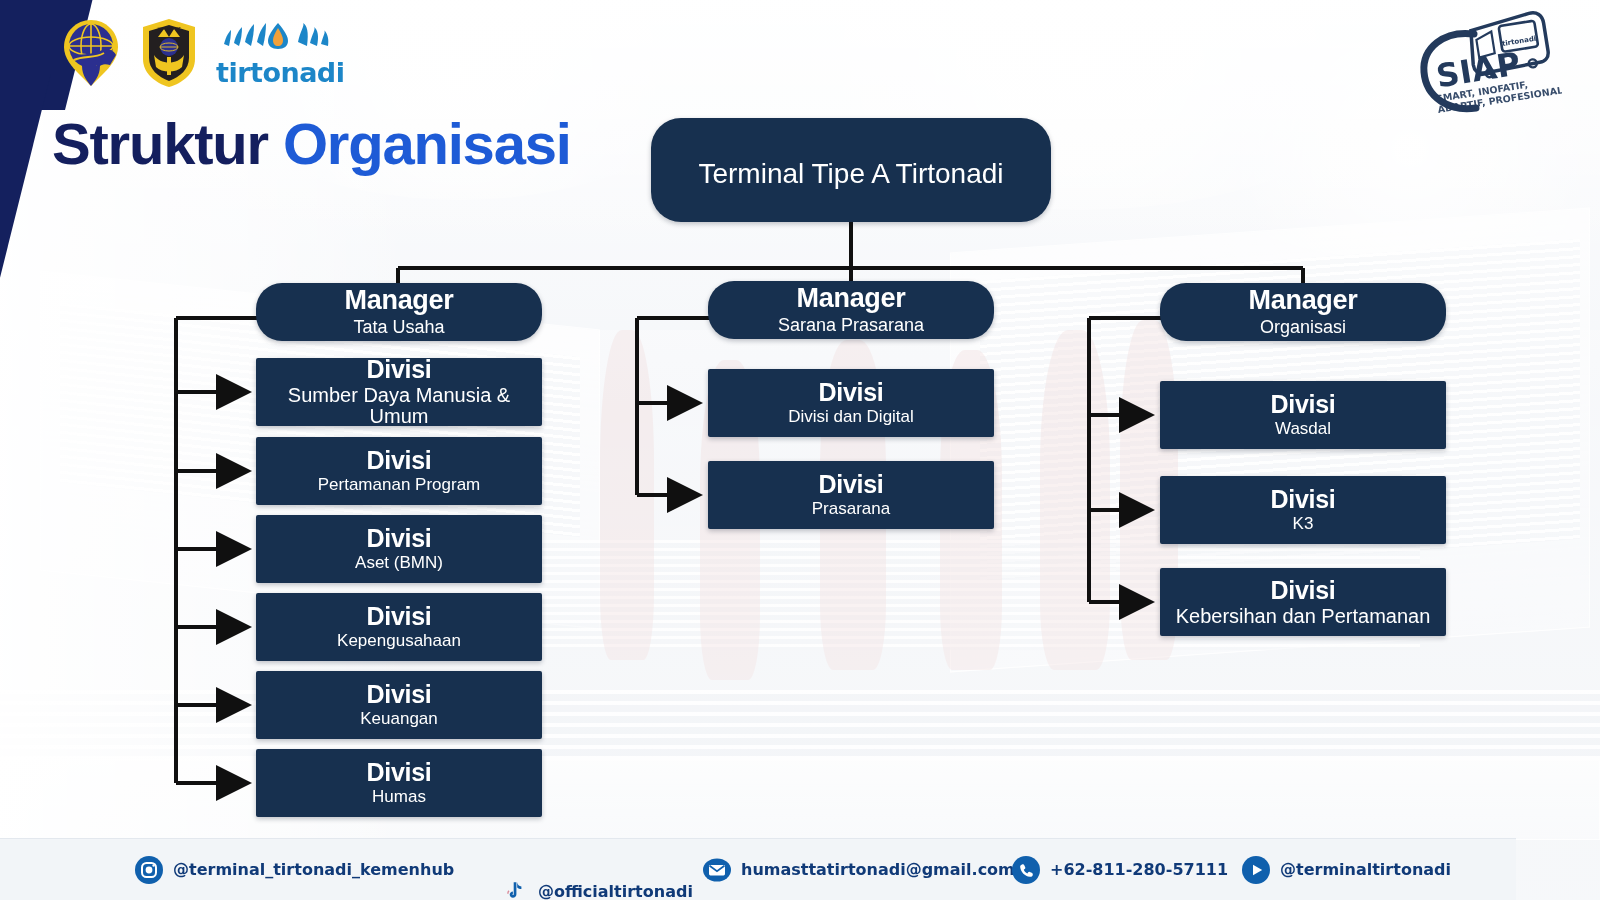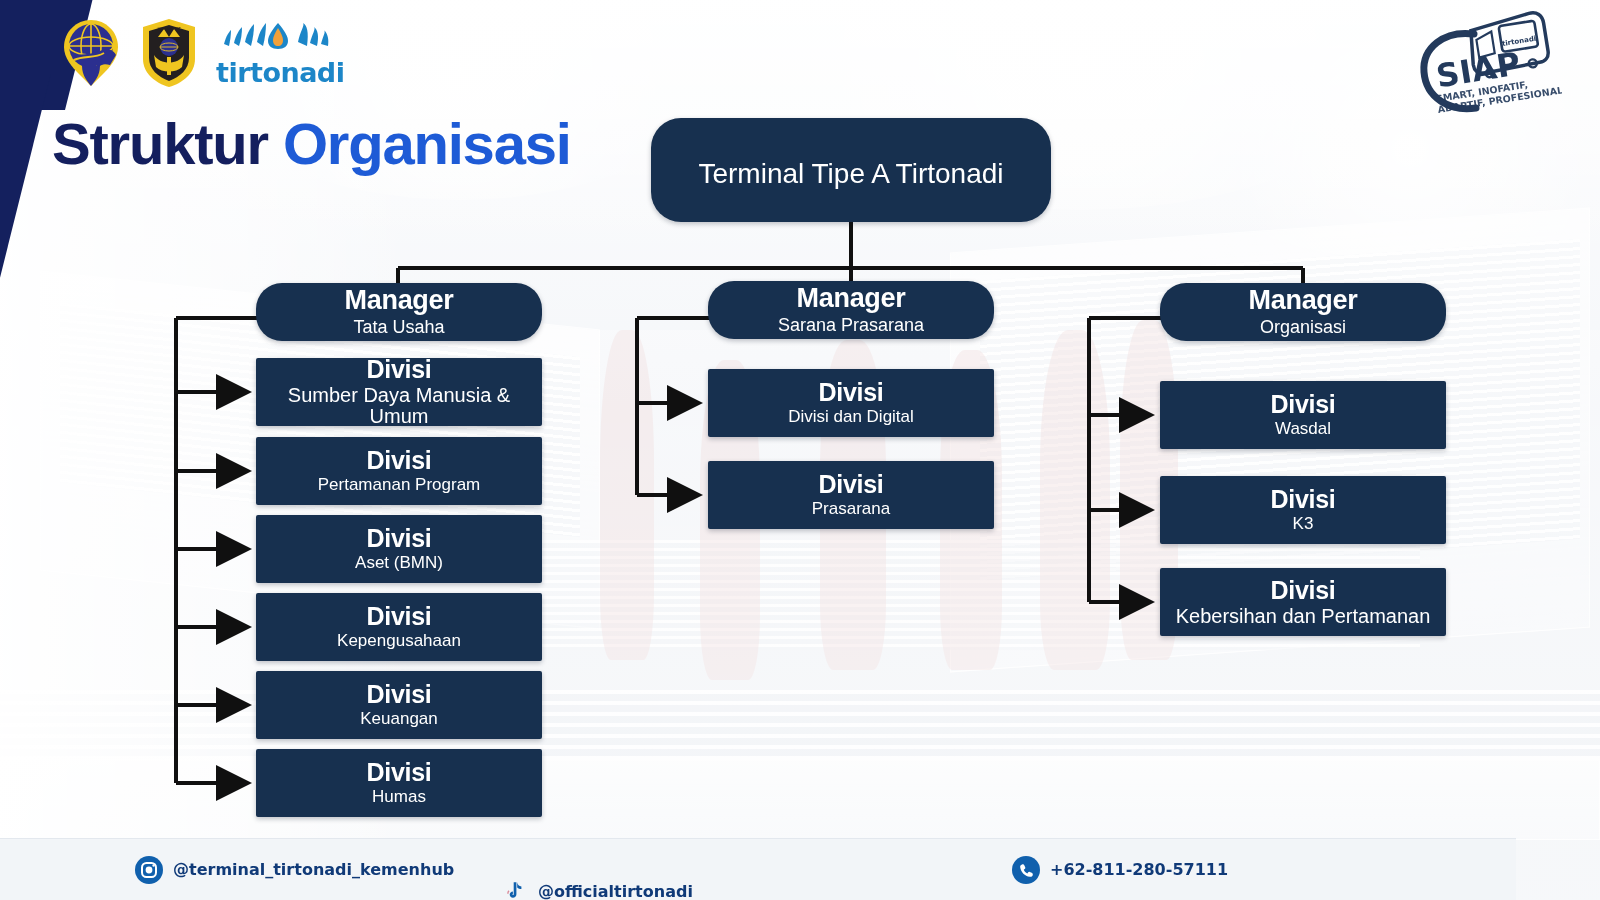--- a/index.html
+++ b/index.html
@@ -377,24 +377,43 @@
     <span class="ficon">
       <svg viewBox="0 0 28 28" width="28" height="28">
         <path d="M16.4 5.2 L16.4 17.2 C16.4 19.3 14.8 20.8 12.9 20.8 C11.1 20.8 9.7 19.4 9.7 17.6 C9.7 15.8 11.1 14.4 12.9 14.4 L12.9 17.1 C12.6 17.1 12.4 17.3 12.4 17.6 C12.4 17.9 12.6 18.1 12.9 18.1 C13.3 18.1 13.7 17.8 13.7 17.2 L13.7 5.2 Z" fill="#1060ad"></path>
         <path d="M17.2 5.2 C17.6 7.6 19 9.2 21.4 9.4 L21.4 12.1 C19.8 12.1 18.3 11.5 17.2 10.5 L17.2 5.2 Z" fill="#1060ad"></path>
         <path d="M9 13.8 C8.2 14.6 7.8 15.6 7.9 16.7" fill="none" stroke="#d98a9a" stroke-width="1.4"></path>
       </svg>
     </span>
     <span class="ftxt">@officialtirtonadi</span>
   </div>
 
+  <div class="fitem" style="left:703px;">
+    <span class="ficon">
+      <svg viewBox="0 0 28 28" width="28" height="28">
+        <ellipse cx="14" cy="14" rx="14" ry="11.5" fill="#1060ad"></ellipse>
+        <rect x="6" y="9" width="16" height="10.5" rx="1.4" fill="#fff"></rect>
+        <path d="M6.6 9.8 L14 15.2 L21.4 9.8" fill="none" stroke="#1060ad" stroke-width="1.7"></path>
+      </svg>
+    </span>
+    <span class="ftxt">humasttatirtonadi@gmail.com</span>
+  </div>
 
   <div class="fitem" style="left:1012px;">
     <span class="ficon">
       <svg viewBox="0 0 28 28" width="28" height="28">
         <circle cx="14" cy="14" r="14" fill="#1060ad"></circle>
         <path d="M10 8.4 C11.2 8 12 8.4 12.4 9.4 L13.2 11.3 C13.5 12.1 13.3 12.6 12.6 13.1 L11.8 13.7 C12.4 15.3 13.8 16.7 15.4 17.4 L16 16.6 C16.5 15.9 17 15.7 17.8 16 L19.7 16.8 C20.7 17.2 21.1 18 20.7 19.2 C20.3 20.4 19.2 21 17.8 20.8 C12.8 20.1 8.9 16.2 8.2 11.2 C8 9.8 8.7 8.8 10 8.4 Z" fill="#fff"></path>
       </svg>
     </span>
     <span class="ftxt">+62-811-280-57111</span>
   </div>
 
+  <div class="fitem" style="left:1242px;">
+    <span class="ficon">
+      <svg viewBox="0 0 28 28" width="28" height="28">
+        <circle cx="14" cy="14" r="14" fill="#1060ad"></circle>
+        <path d="M11 8.8 L20.2 14 L11 19.2 Z" fill="#fff"></path>
+      </svg>
+    </span>
+    <span class="ftxt">@terminaltirtonadi</span>
+  </div>
 </div>
 
 </body></html>

